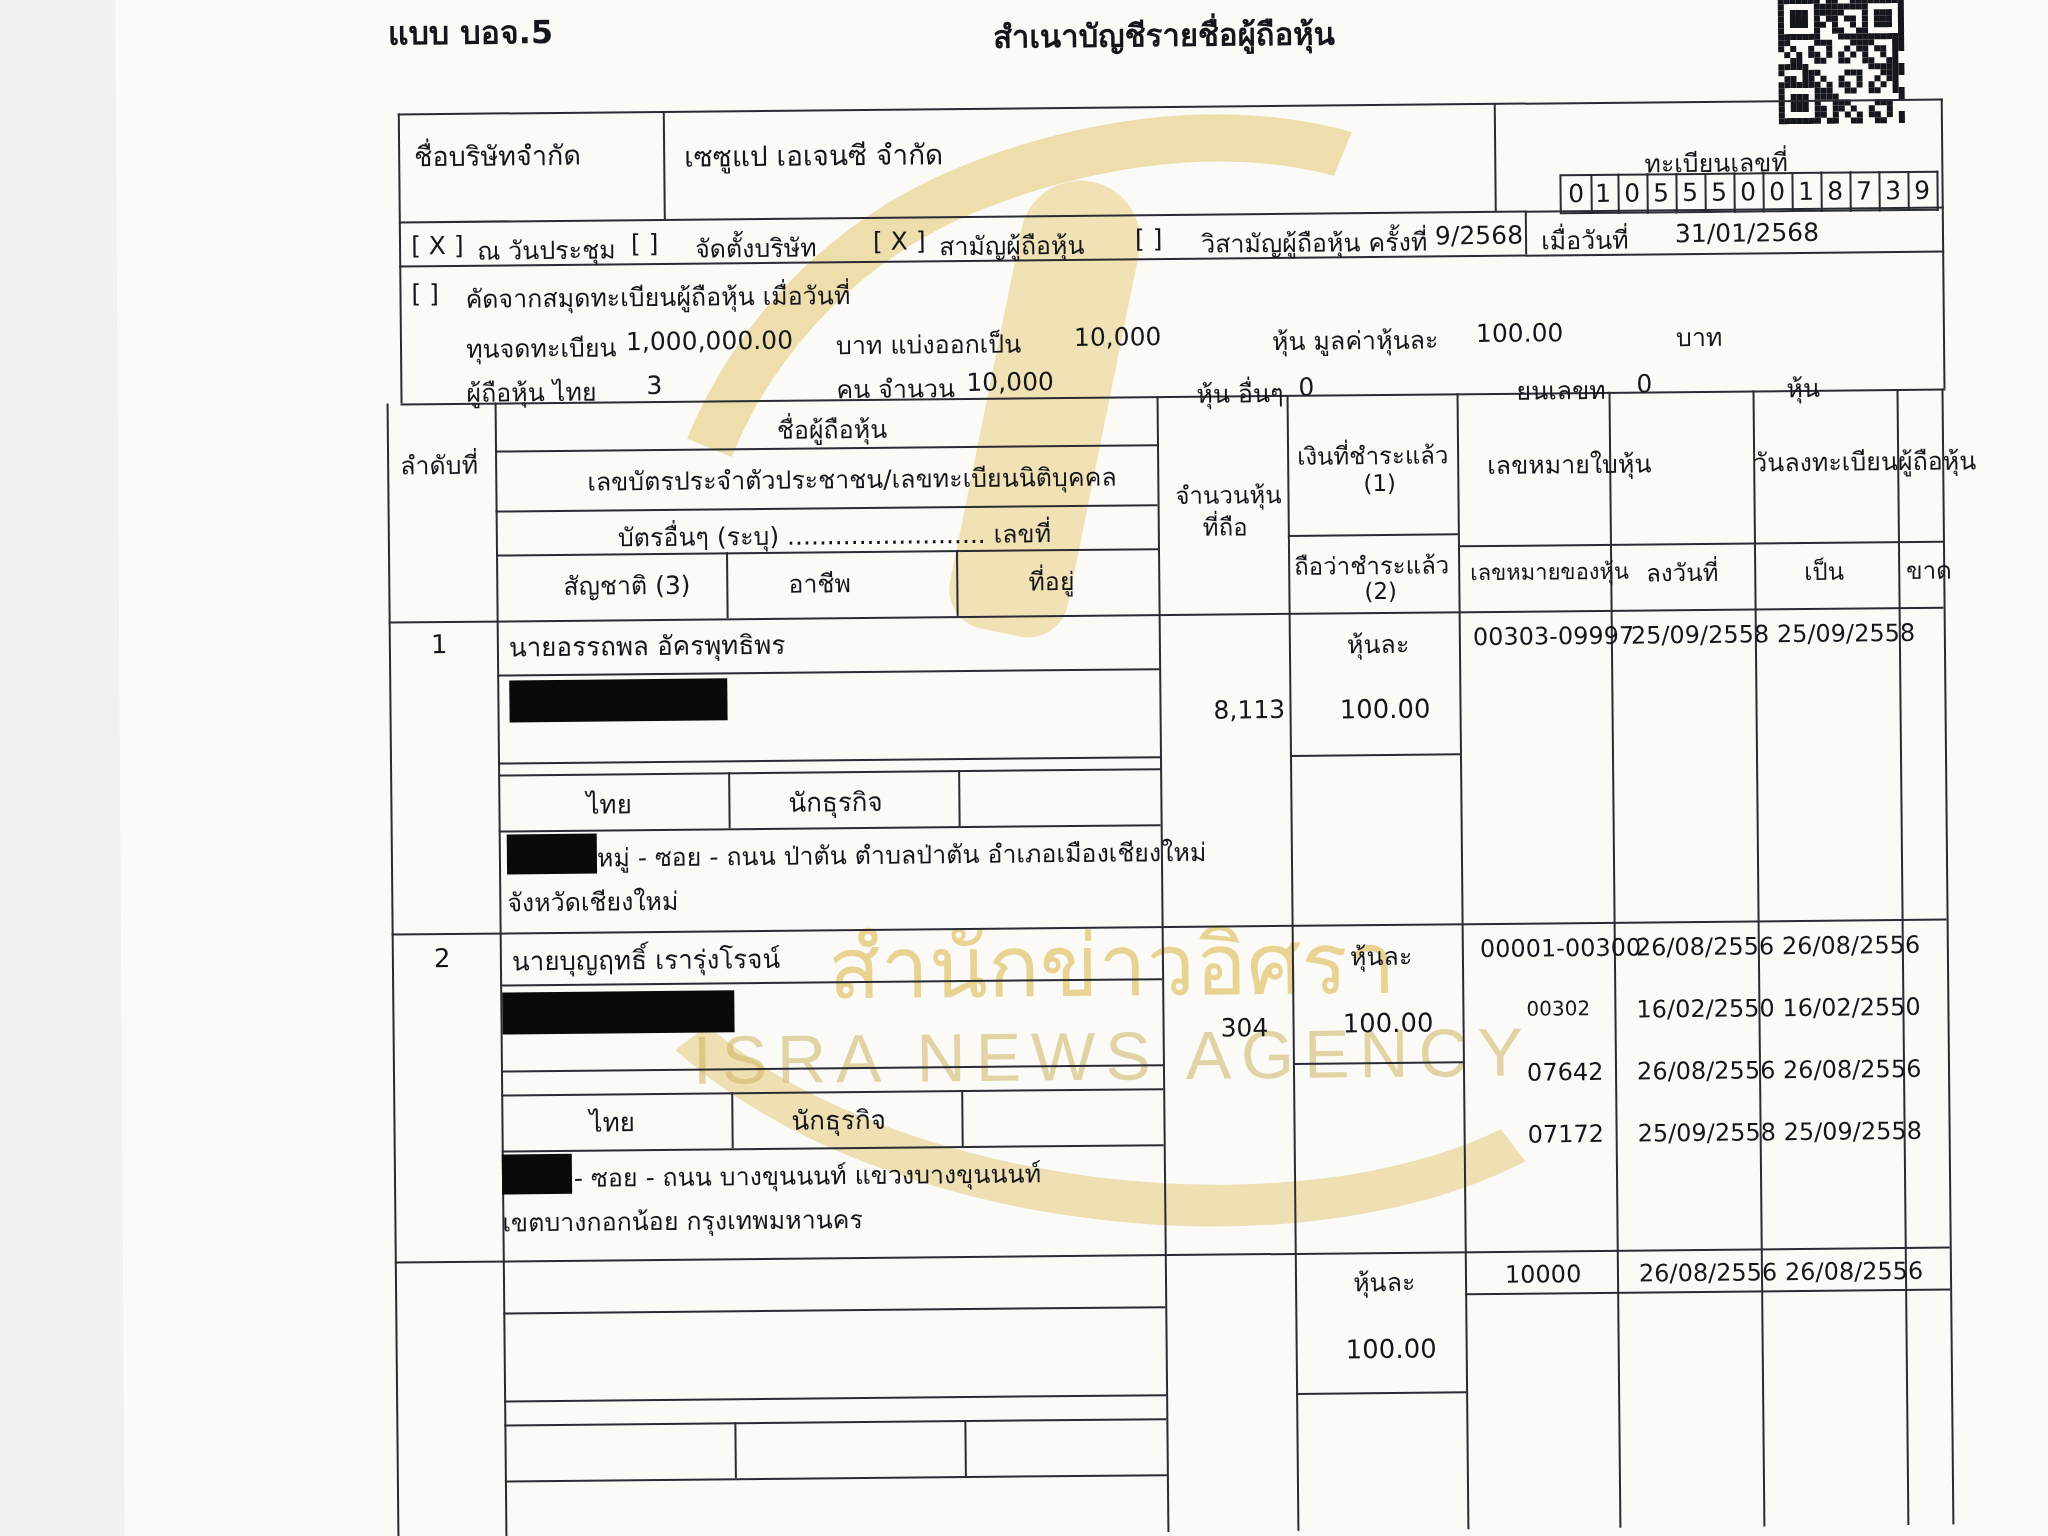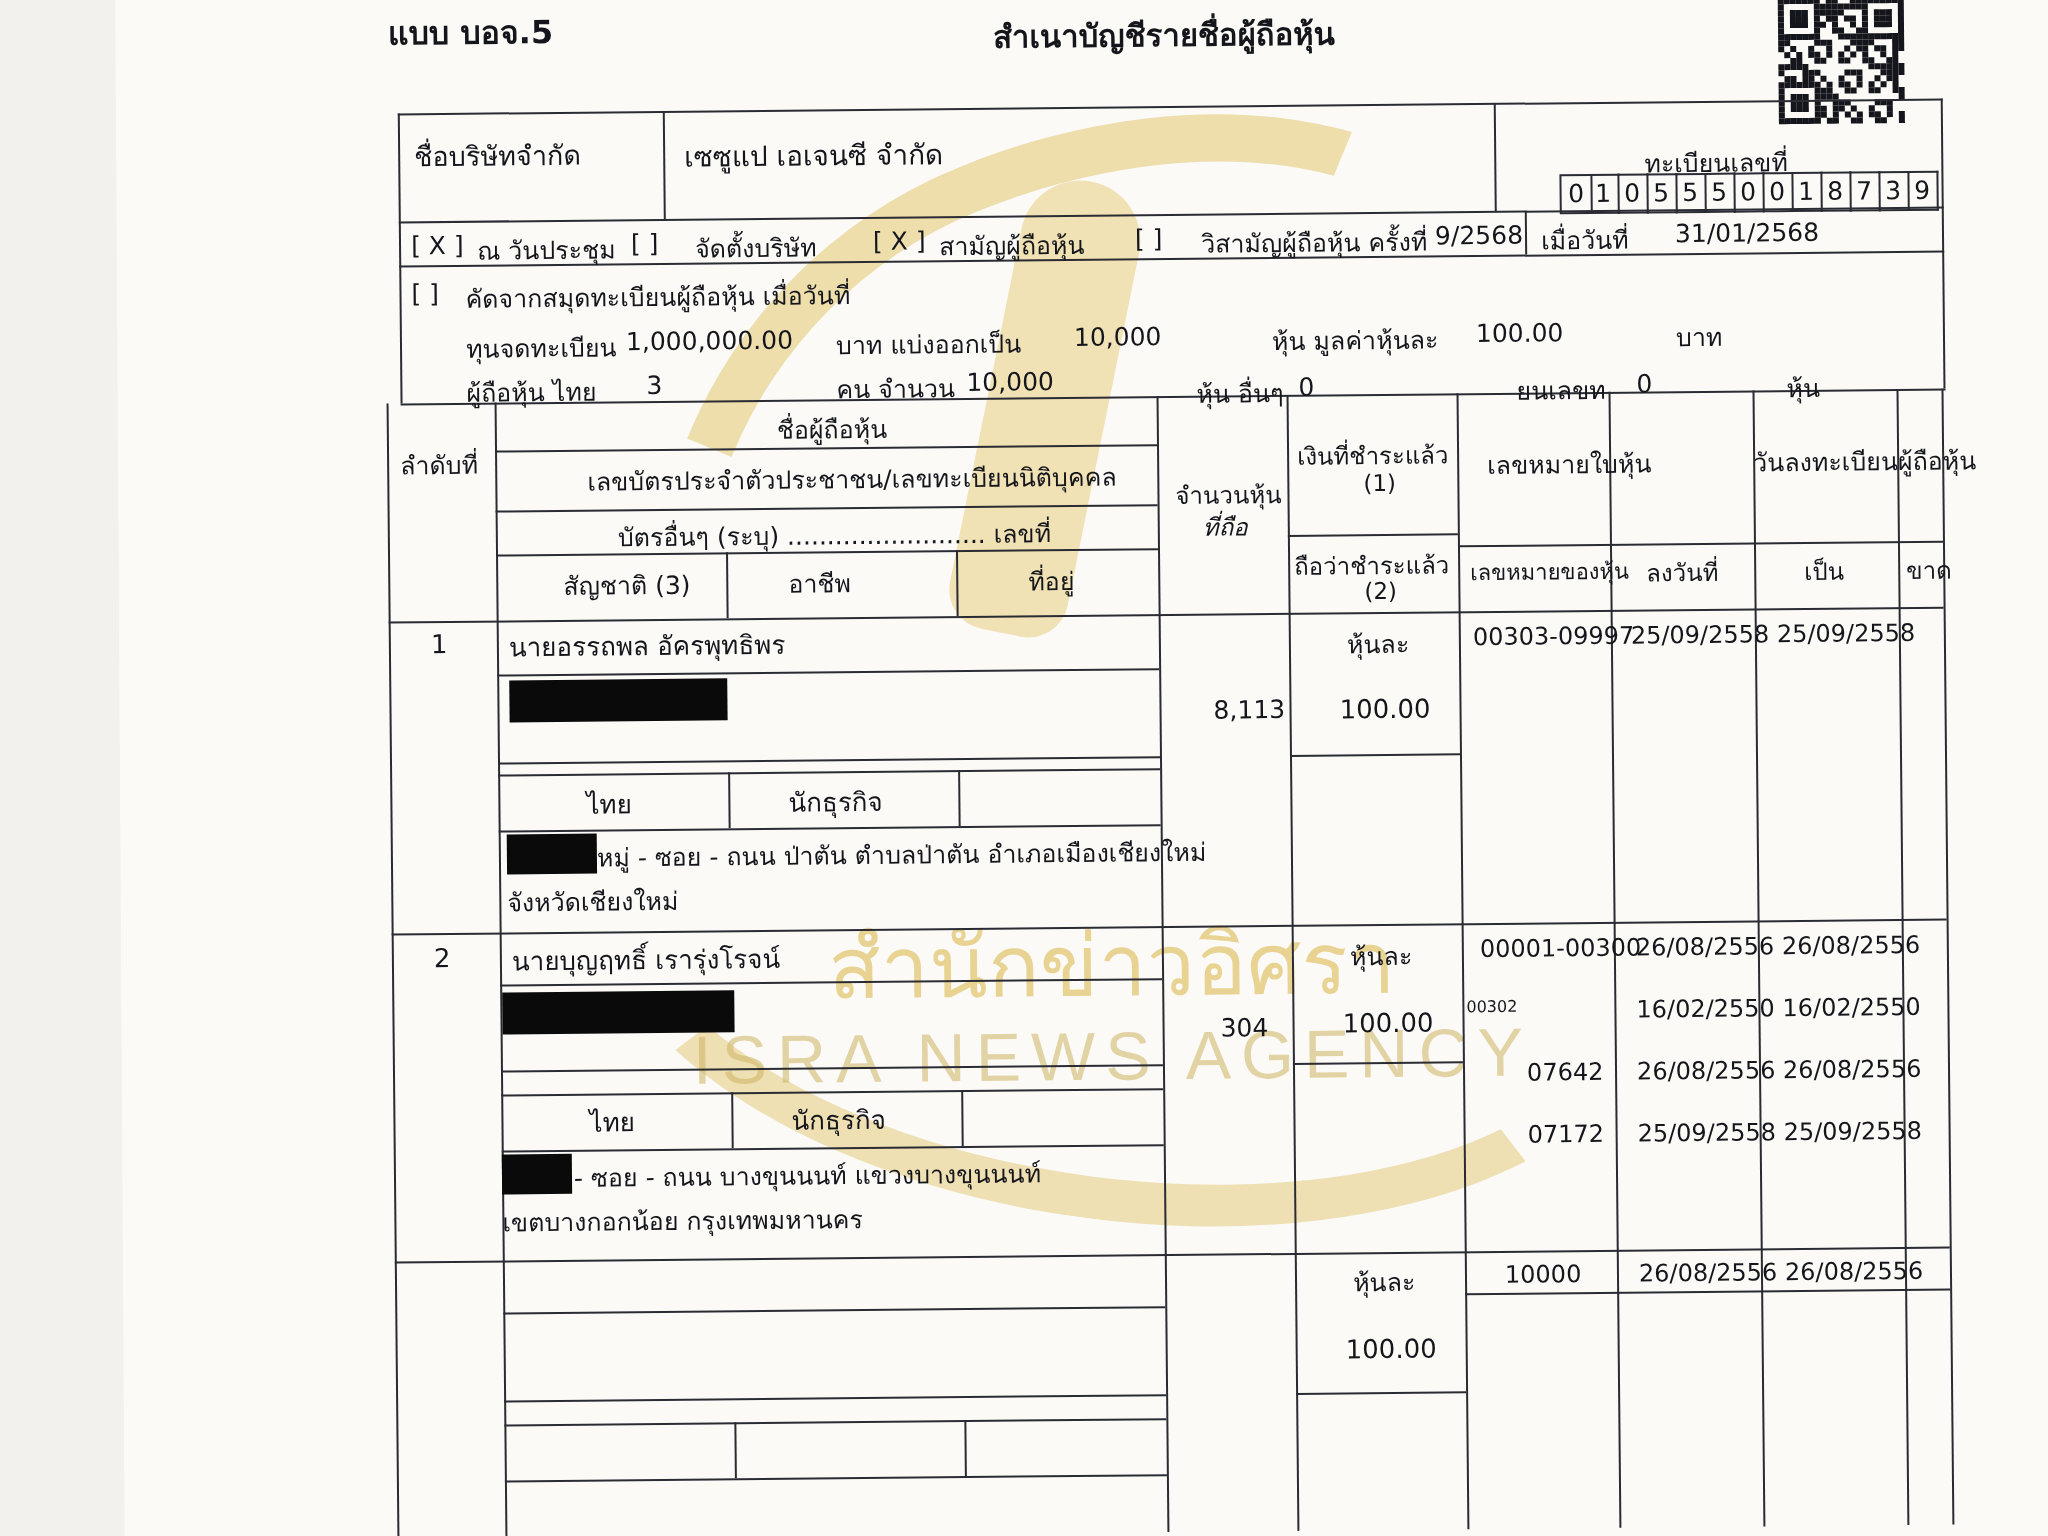--- a/index.html
+++ b/index.html
@@ -436,21 +436,21 @@
 
   <div class="txt" style="left:403px;top:442px;font-size:25px;">ลำดับที่</div>
   <div class="txt" style="left:780px;top:410px;font-size:25px;">ชื่อผู้ถือหุ้น</div>
   <div class="txt" style="left:590px;top:460px;font-size:25px;">เลขบัตรประจำตัวประชาชน/เลขทะเบียนนิติบุคคล</div>
   <div class="txt" style="left:620px;top:516px;font-size:25px;">บัตรอื่นๆ (ระบุ) ......................... เลขที่</div>
   <div class="txt" style="left:565px;top:564px;font-size:25px;">สัญชาติ (3)</div>
   <div class="txt" style="left:790px;top:564px;font-size:25px;">อาชีพ</div>
   <div class="txt" style="left:1030px;top:564px;font-size:25px;">ที่อยู่</div>
 
   <div class="txt" style="left:1178px;top:480px;font-size:24px;">จำนวนหุ้น</div>
-  <div class="txt" style="left:1205px;top:512px;font-size:24px;font-style:italic;">ที่ถือ</div>
+  <div class="txt" style="left:1205px;top:512px;font-size:24px;">ที่ถือ</div>
 
   <div class="txt" style="left:1300px;top:442px;font-size:24px;">เงินที่ชำระแล้ว</div>
   <div class="txt" style="left:1366px;top:476px;font-size:23px;">(1)</div>
   <div class="txt" style="left:1296px;top:552px;font-size:24px;">ถือว่าชำระแล้ว</div>
   <div class="txt" style="left:1366px;top:584px;font-size:23px;">(2)</div>
 
   <div class="txt" style="left:1490px;top:452px;font-size:25px;">เลขหมายใบหุ้น</div>
   <div class="txt" style="left:1472px;top:562px;font-size:22px;">เลขหมายของหุ้น</div>
   <div class="txt" style="left:1648px;top:562px;font-size:24px;">ลงวันที่</div>
   <div class="txt" style="left:1756px;top:452px;font-size:25px;">วันลงทะเบียนผู้ถือหุ้น</div>
@@ -503,21 +503,21 @@
   <div class="txt" style="left:498px;top:1200px;font-size:25px;">เขตบางกอกน้อย กรุงเทพมหานคร</div>
 
   <div class="txt" style="left:1218px;top:1018px;font-size:25px;">304</div>
   <div class="txt" style="left:1348px;top:942px;font-size:25px;">หุ้นละ</div>
   <div class="txt" style="left:1340px;top:1014px;font-size:26px;">100.00</div>
 
   <div class="txt" style="left:1478px;top:942px;font-size:24px;">00001-00300</div>
   <div class="txt" style="left:1634px;top:942px;font-size:24px;">26/08/2556</div>
   <div class="txt" style="left:1780px;top:942px;font-size:24px;">26/08/2556</div>
 
-  <div class="txt" style="left:1464px;top:1004px;font-size:16px;">00302</div>
+  <div class="txt" style="left:1524px;top:1004px;font-size:20px;">00302</div>
   <div class="txt" style="left:1634px;top:1004px;font-size:24px;">16/02/2550</div>
   <div class="txt" style="left:1780px;top:1004px;font-size:24px;">16/02/2550</div>
 
   <div class="txt" style="left:1524px;top:1066px;font-size:24px;">07642</div>
   <div class="txt" style="left:1634px;top:1066px;font-size:24px;">26/08/2556</div>
   <div class="txt" style="left:1780px;top:1066px;font-size:24px;">26/08/2556</div>
 
   <div class="txt" style="left:1524px;top:1128px;font-size:24px;">07172</div>
   <div class="txt" style="left:1634px;top:1128px;font-size:24px;">25/09/2558</div>
   <div class="txt" style="left:1780px;top:1128px;font-size:24px;">25/09/2558</div>

